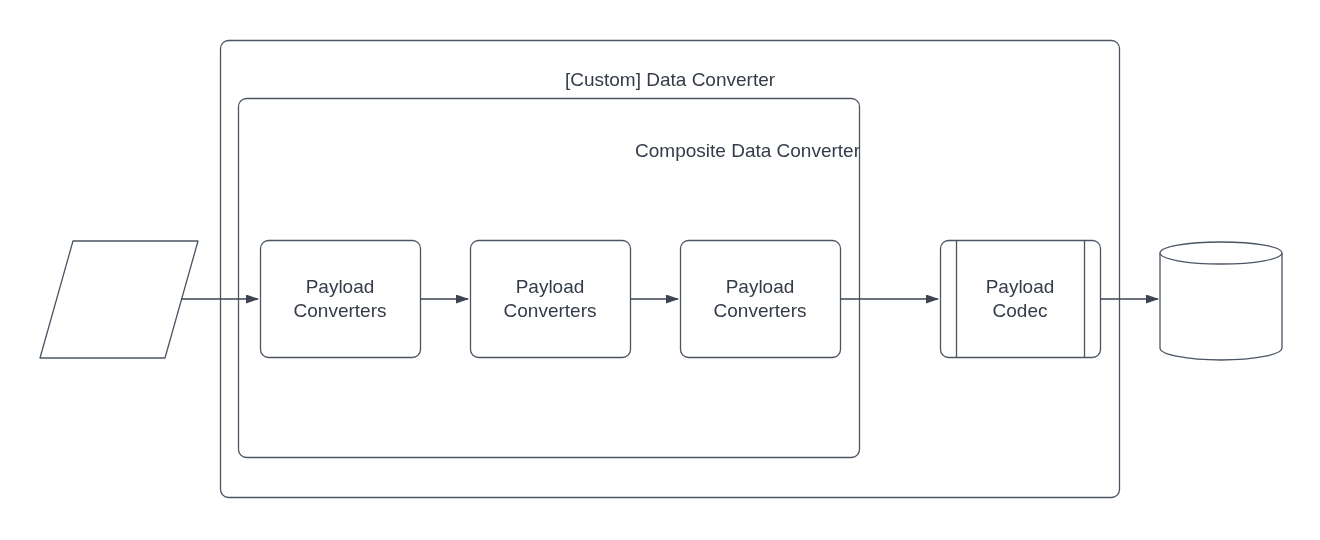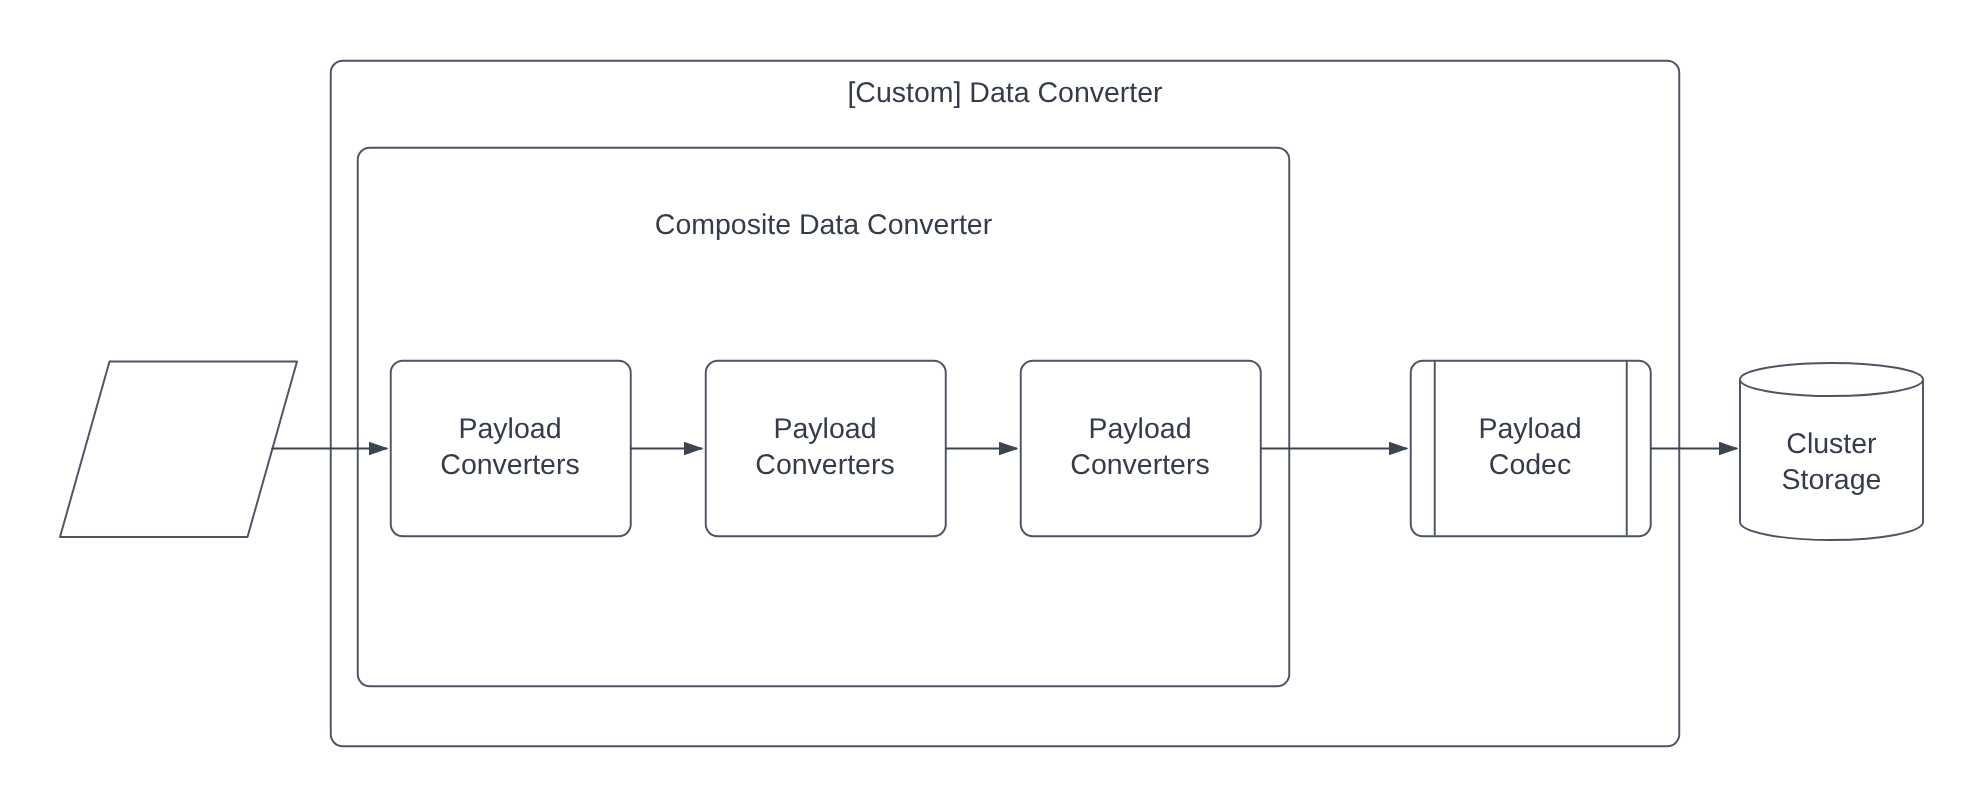--- a/index.html
+++ b/index.html
@@ -72,27 +72,25 @@
     <path d="M 1160,253 L 1160,348 A 61,12 0 0 0 1282,348 L 1282,253" fill="#ffffff" stroke="#4b5563" stroke-width="1.3"></path>
     <ellipse cx="1221" cy="253" rx="61" ry="11" fill="#ffffff" stroke="#4b5563" stroke-width="1.3"></ellipse>
 
     <line x1="181" y1="299" x2="258" y2="299" stroke="#3c4450" stroke-width="1.4" marker-end="url(#arrowhead)"></line>
     <line x1="420" y1="299" x2="468" y2="299" stroke="#3c4450" stroke-width="1.4" marker-end="url(#arrowhead)"></line>
     <line x1="630" y1="299" x2="678" y2="299" stroke="#3c4450" stroke-width="1.4" marker-end="url(#arrowhead)"></line>
     <line x1="840" y1="299" x2="938" y2="299" stroke="#3c4450" stroke-width="1.4" marker-end="url(#arrowhead)"></line>
     <line x1="1100" y1="299" x2="1158" y2="299" stroke="#3c4450" stroke-width="1.4" marker-end="url(#arrowhead)"></line>
   </svg>
 
-  <div class="group-title" style="left:220px; top:51px; width:900px;">[Custom] Data Converter</div>
-  <div class="group-title" style="left:238px; top:139px; width:622px;">Composite Data Converter</div>
+  <div class="group-title" style="left:220px; top:68px; width:900px;">[Custom] Data Converter</div>
+  <div class="group-title" style="left:238px; top:139px; width:622px;text-align:right;">Composite Data Converter</div>
 
   <div class="lbl" style="left:260px; top:240px; width:160px; height:118px;">Payload
 Converters</div>
   <div class="lbl" style="left:470px; top:240px; width:160px; height:118px;">Payload
 Converters</div>
   <div class="lbl" style="left:680px; top:240px; width:160px; height:118px;">Payload
 Converters</div>
   <div class="lbl" style="left:956px; top:240px; width:128px; height:118px;">Payload
 Codec</div>
-  <div class="lbl" style="left:1160px; top:252px; width:122px; height:114px;">Cluster
-Storage</div>
 
 </div>
 
 </body></html>

